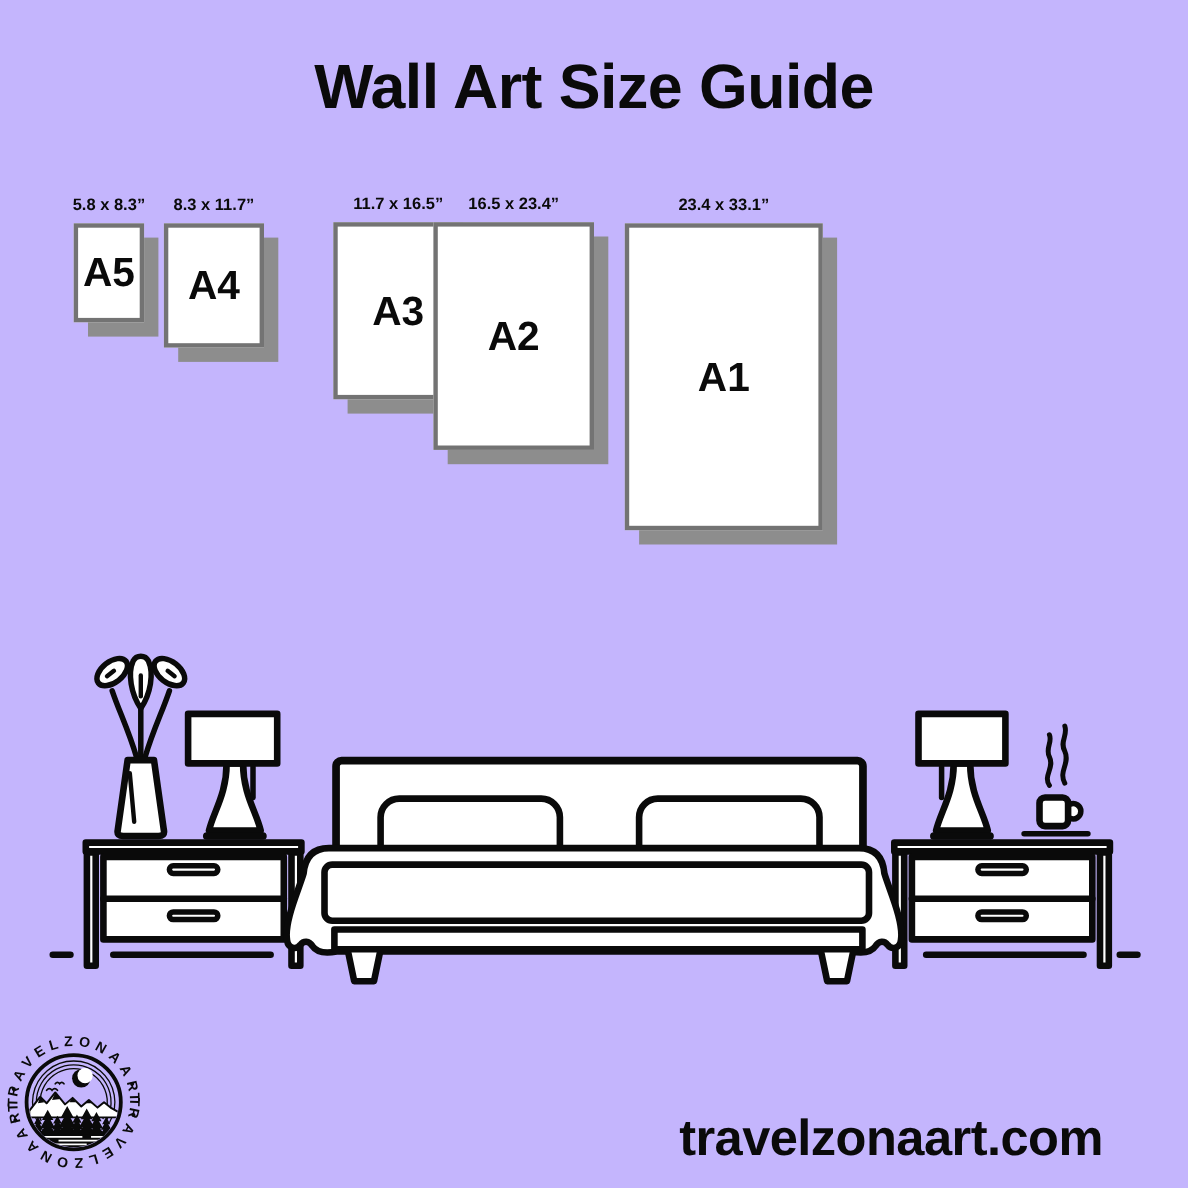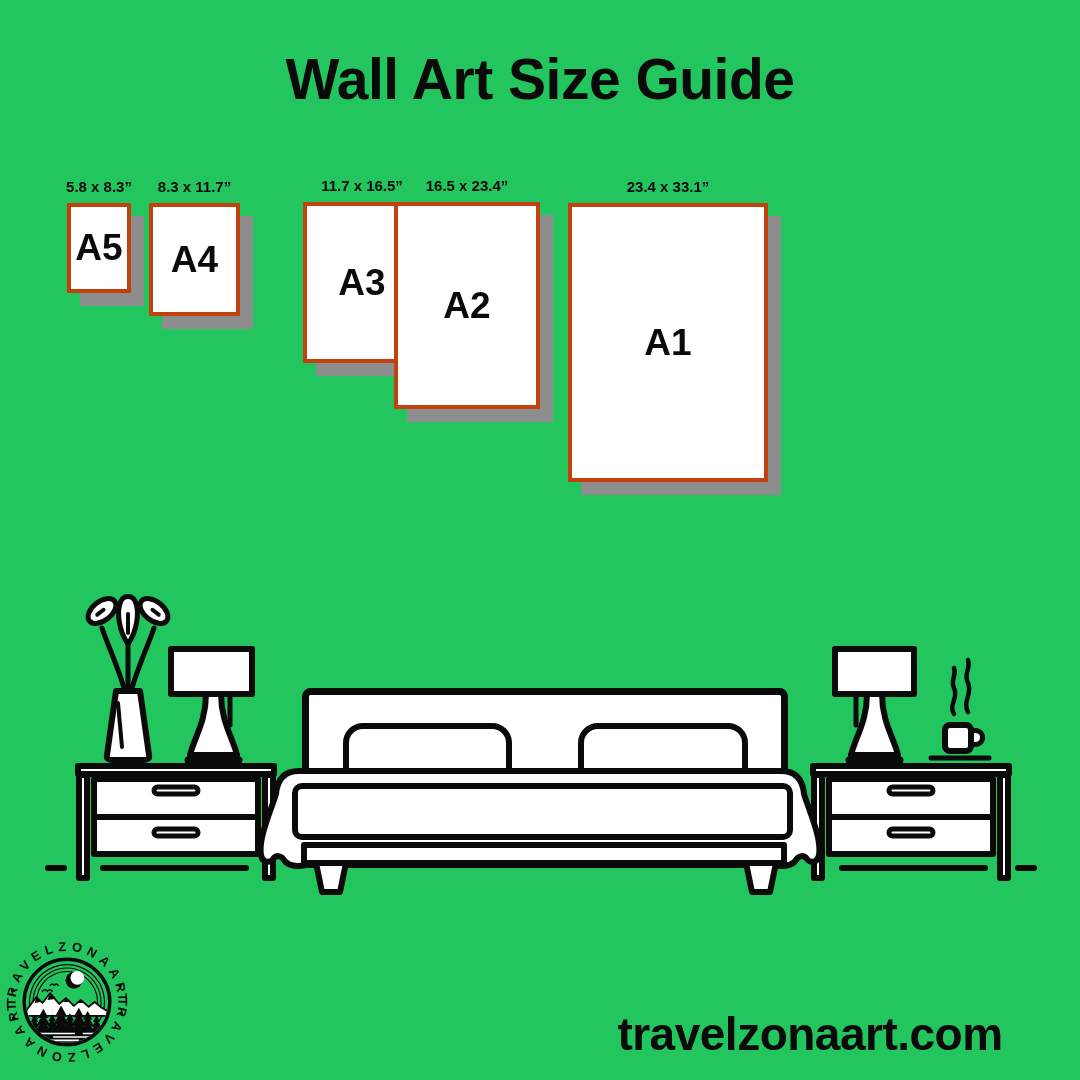--- a/index.html
+++ b/index.html
@@ -1,38 +1,38 @@
 <!DOCTYPE html>
 <html><head>
 <meta charset="utf-8">
 <style>
   html,body{margin:0;padding:0;background:#e8e8e8;}
   .canvas{
-    position:relative;width:1080px;height:1080px;background:#22c55e;
+    position:relative;width:1080px;height:1080px;background:#c4b5fd;
     overflow:hidden;font-family:"Liberation Sans",sans-serif;color:#0a0a0a;
   }
   .title{
     position:absolute;top:46px;left:0;right:0;text-align:center;
     font-size:57px;font-weight:bold;letter-spacing:-0.5px;
   }
   .frame{
     position:absolute;box-sizing:border-box;background:#ffffff;
-    border:4px solid #c2410c;box-shadow:13px 13px 0 0 #8d8d8d;
+    border:4px solid #737373;box-shadow:13px 13px 0 0 #8d8d8d;
     display:flex;align-items:center;justify-content:center;
   }
   .frame .letter{font-size:37px;font-weight:bold;}
   .frame .dims{
     position:absolute;top:-29px;left:50%;transform:translateX(-50%);
     font-size:15px;font-weight:bold;white-space:nowrap;color:#0a0a0a;
   }
   .frame-a5{left:67px;top:203px;width:64px;height:90px;}
   .frame-a4{left:149px;top:203px;width:91px;height:113px;}
   .frame-a3{left:263px;top:202px;width:118px;height:161px;margin-left:40px;}
   .frame-a2{left:394px;top:202px;width:146px;height:207px;}
-  .frame-a1{left:568px;top:203px;width:200px;height:279px;}
+  .frame-a1{left:568px;top:203px;width:180px;height:279px;}
   .frame-a0{left:783px;top:202px;width:230px;height:363px;}
   .bedroom{position:absolute;left:40px;top:585px;width:1000px;height:315px;}
   .logo{position:absolute;left:2px;top:937px;width:130px;height:130px;}
   .website{
     position:absolute;left:600px;top:1007px;width:420px;text-align:center;
     font-size:46px;font-weight:bold;letter-spacing:-0.5px;
   }
 </style>
 </head>
 <body>

